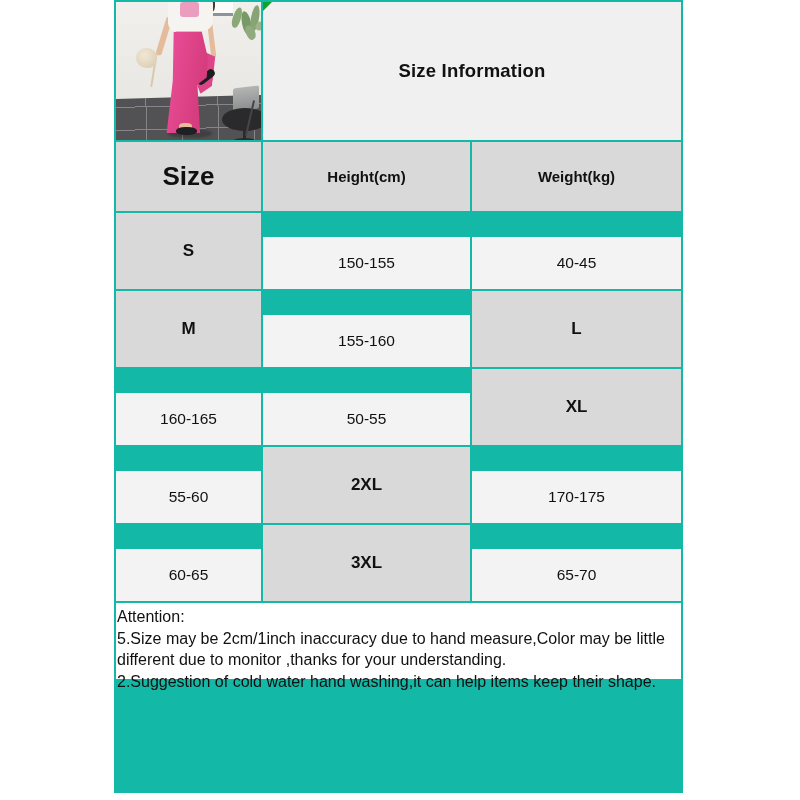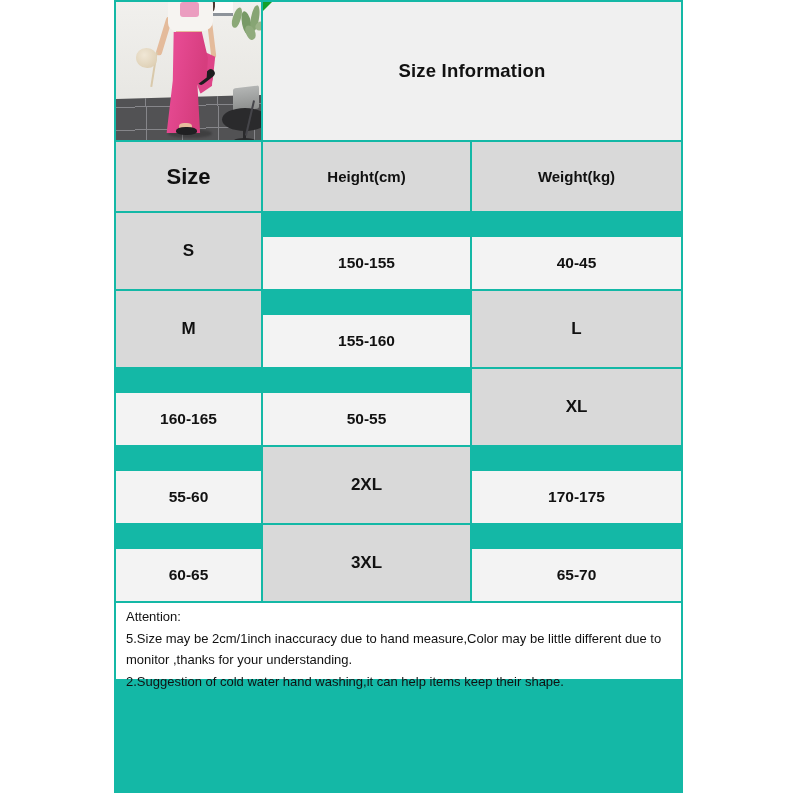--- a/index.html
+++ b/index.html
@@ -13,26 +13,26 @@
     display:inline-grid;
     grid-template-columns:145px 207px 209px;
     grid-template-rows:138px 69px repeat(6,76px) 110px;
     gap:2px;padding:2px;background:#14b8a6;
   }
   .c{display:flex;align-items:center;justify-content:center;text-align:center;}
   .banner{grid-column:2/4;background:#f0f0f0;position:relative;font-weight:bold;font-size:18.5px;letter-spacing:.2px;}
   .corner-marker{position:absolute;left:0;top:0;width:9px;height:9px;background:#15a02b;
     -webkit-clip-path:polygon(0 0,100% 0,0 100%);clip-path:polygon(0 0,100% 0,0 100%);}
   .hdr{background:#d9d9d9;font-weight:bold;}
-  .size-big{font-size:22px;}
+  .size-big{font-size:26px;}
   .colhdr{font-size:15px;}
   .szcol{background:#d9d9d9;font-weight:bold;font-size:17px;}
-  .val{background:#f3f3f3;font-weight:bold;font-size:15.5px;margin-top:24px;}
-  .attn{grid-column:1/4;background:#ffffff;display:block;padding:3px 4px 0 10px;
-    font-size:13px;line-height:21.5px;font-weight:normal;text-align:left;}
+  .val{background:#f3f3f3;font-weight:normal;font-size:15.5px;margin-top:24px;}
+  .attn{grid-column:1/4;background:#ffffff;display:block;padding:3px 4px 0 1px;
+    font-size:16px;line-height:21.5px;font-weight:normal;text-align:left;}
   
   .photo{position:relative;overflow:hidden;background:linear-gradient(#f1f0ed,#e8e7e3 70%);padding:0;}
   .photo *{position:absolute;}
   .ph-floor{left:-6px;right:-6px;top:95px;height:55px;transform:rotate(-1.6deg);
     background:
       repeating-linear-gradient(90deg, #86868a 0 1px, transparent 1px 36px),
       repeating-linear-gradient(0deg, #86868a 0 1px, transparent 1px 23px),
       #525254;}
   .ph-board{left:88px;top:0;width:27px;height:11px;background:#fbfbfa;border-bottom:3px solid #8d939a;border-left:2px solid #c7c9cb;}
   .ph-leaf{background:#83a06f;border-radius:60% 60% 45% 55%;}

